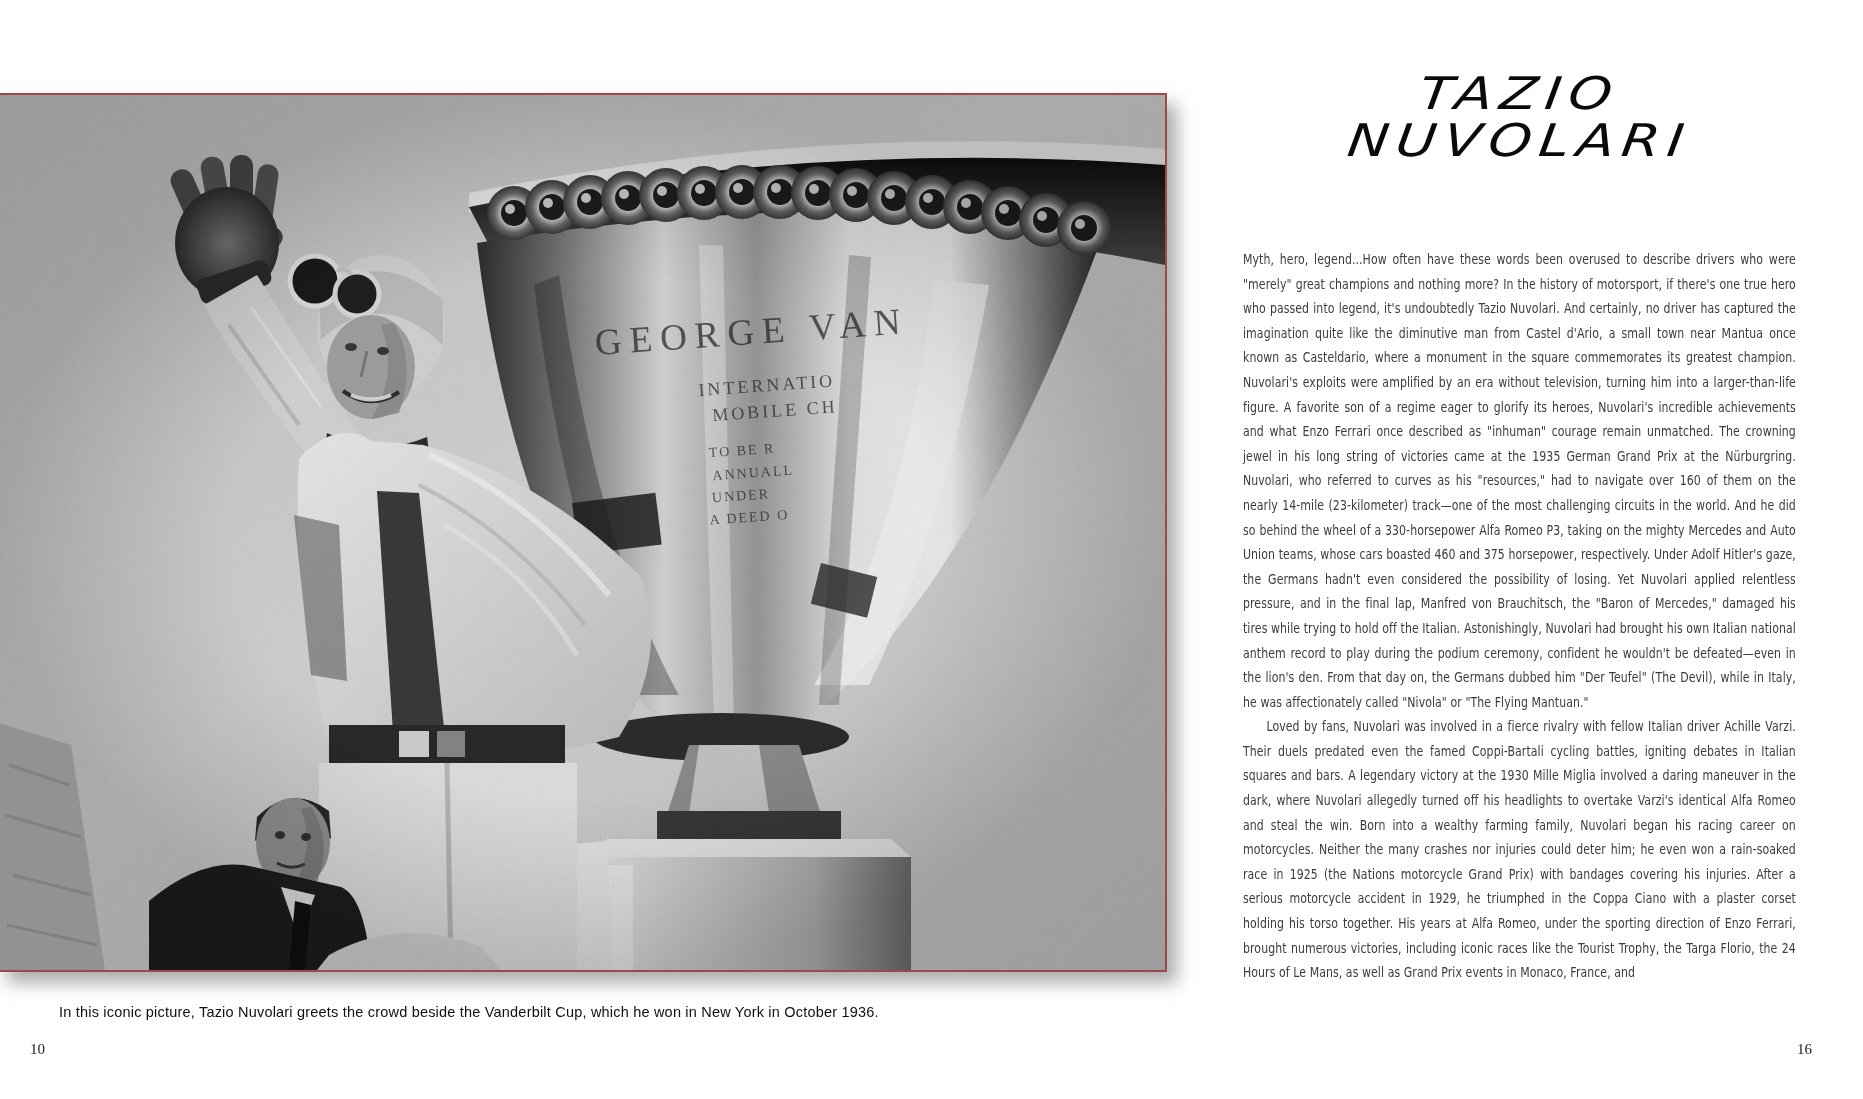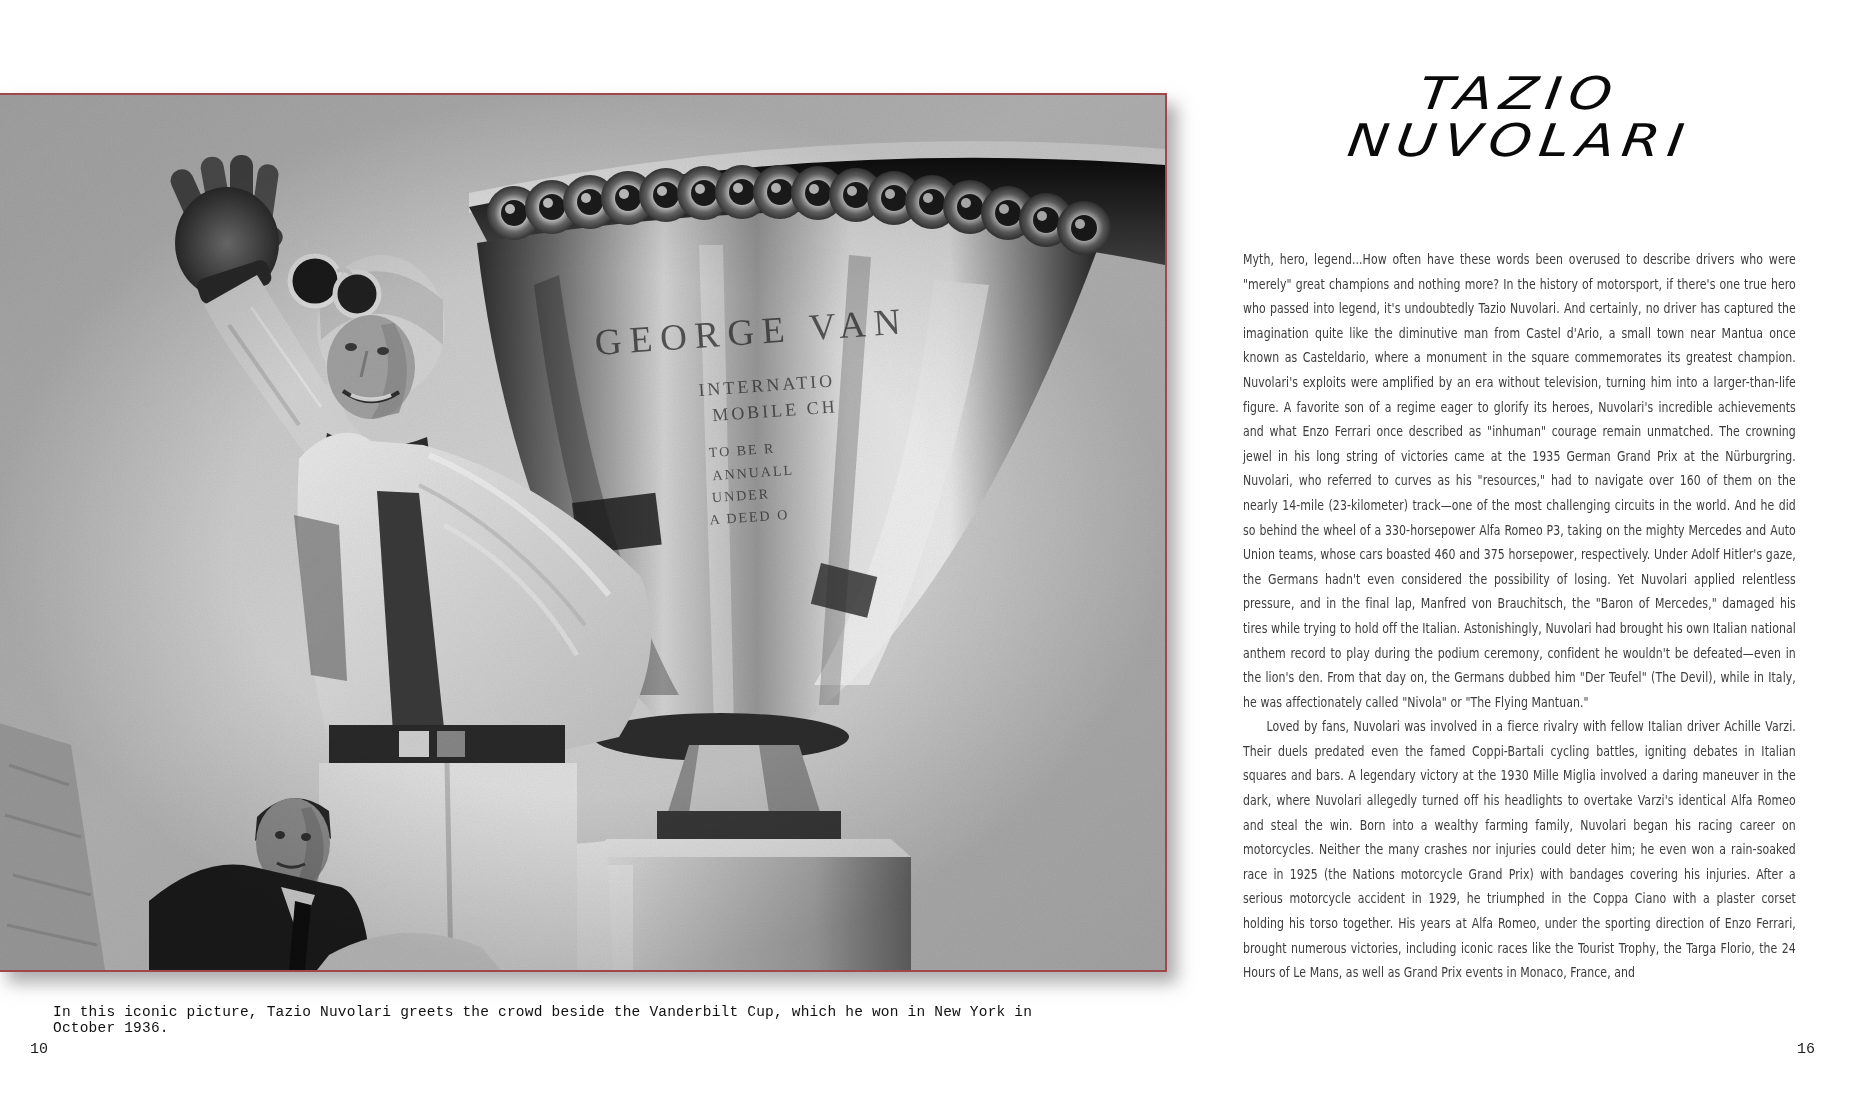--- a/index.html
+++ b/index.html
@@ -8,26 +8,26 @@
     background:#ffffff;font-family:"DejaVu Sans",sans-serif;
   }
   
   .photo-frame{
     position:absolute;left:-3px;top:93px;width:1170px;height:879px;
     box-sizing:border-box;border:2px solid #9f474b;background:#cccccc;
     box-shadow:10px 11px 16px rgba(105,105,105,.55);
   }
   .photo-frame svg{display:block;width:100%;height:100%}
   .caption{
-    position:absolute;left:53px;top:1004px;width:1050px;
-    font-family:Liberation Mono, monospace;font-size:14.5px;color:#101010;
+    position:absolute;left:59px;top:1004px;width:1050px;
+    font-family:Liberation Sans, sans-serif;font-size:14.5px;color:#101010;
     letter-spacing:.2px;
   }
   .folio{
-    position:absolute;font-family:Liberation Mono, monospace;
+    position:absolute;font-family:Liberation Serif, serif;
     font-size:15px;color:#1c1c1c;
   }
   .folio-left{left:30px;top:1041px}
   .folio-right{left:1797px;top:1041px}
   
   .title{
     position:absolute;left:1243px;top:70px;width:553px;text-align:center;
     color:#0a0a0a;
   }
   .title-inner{

